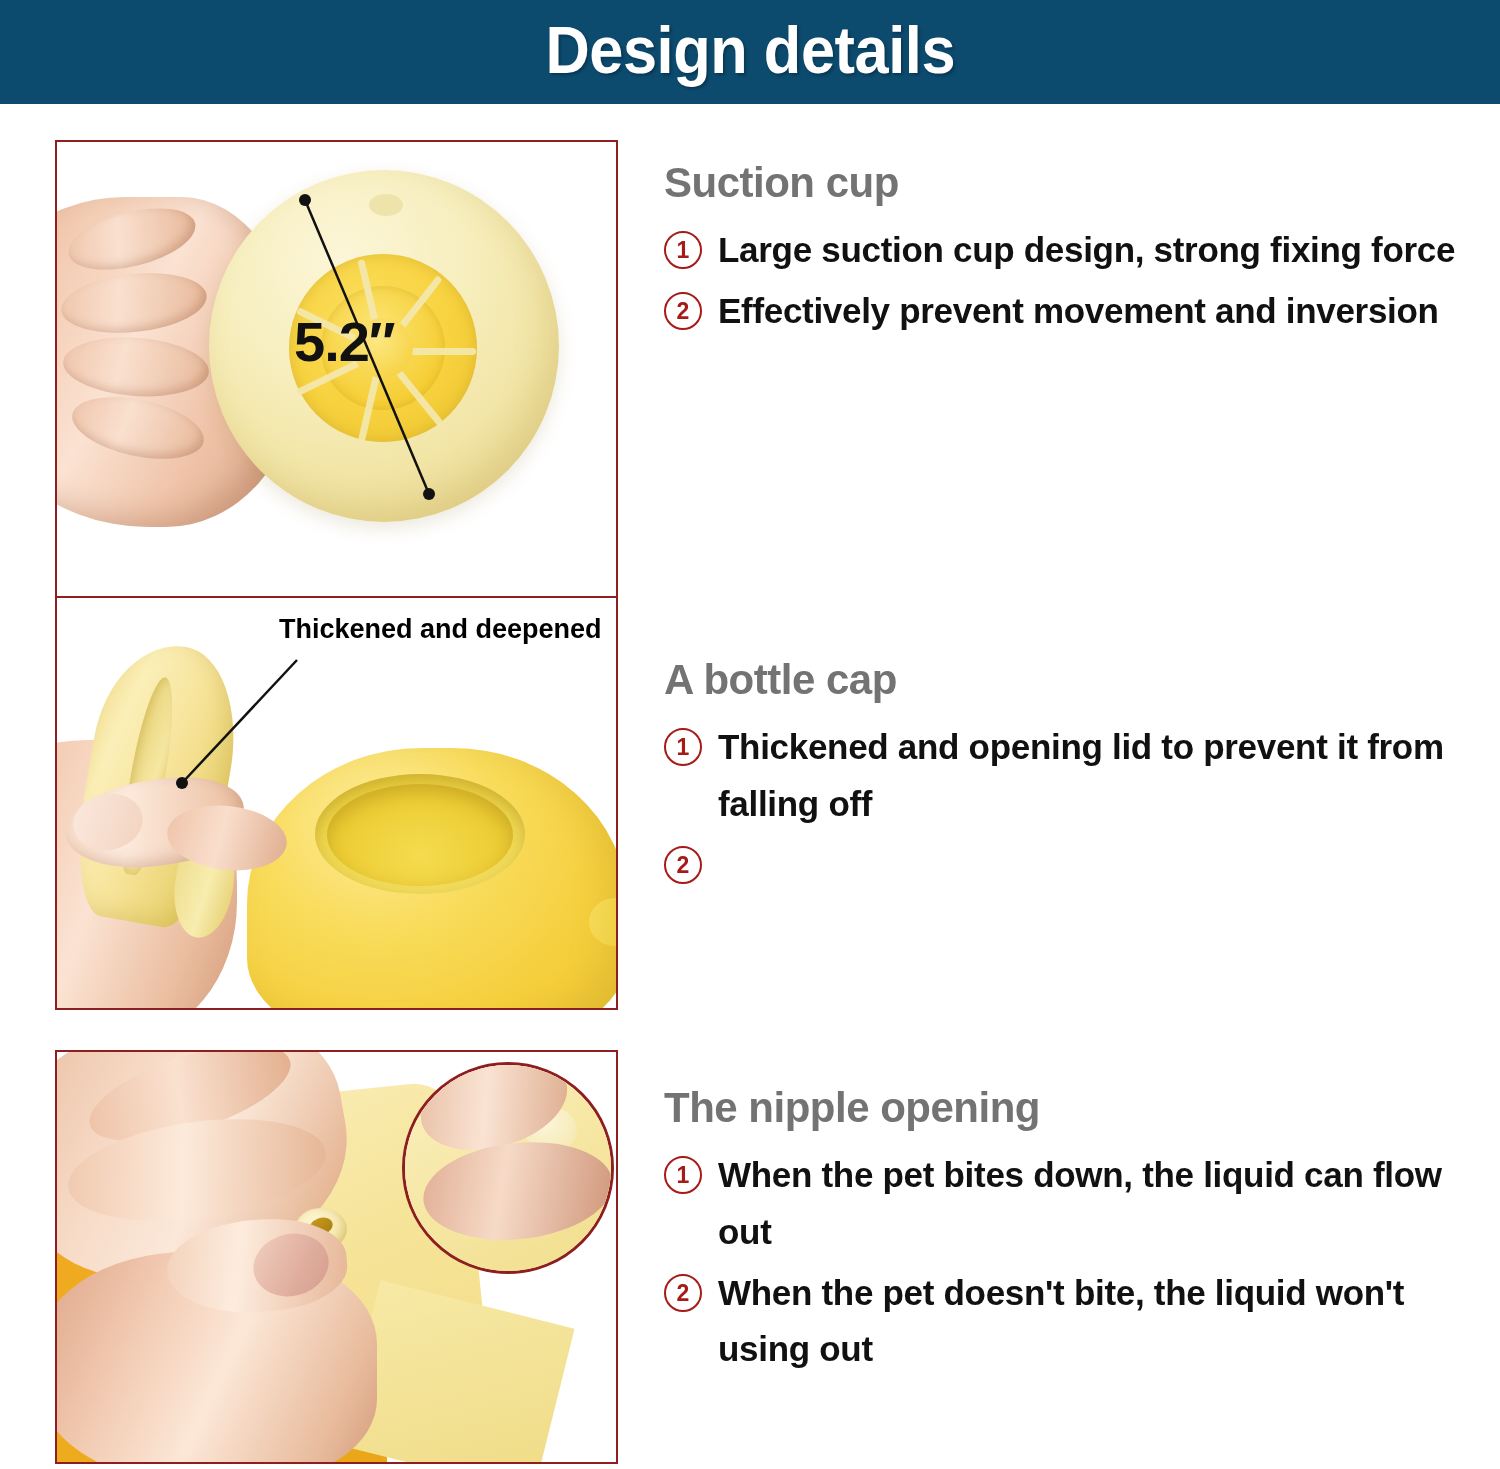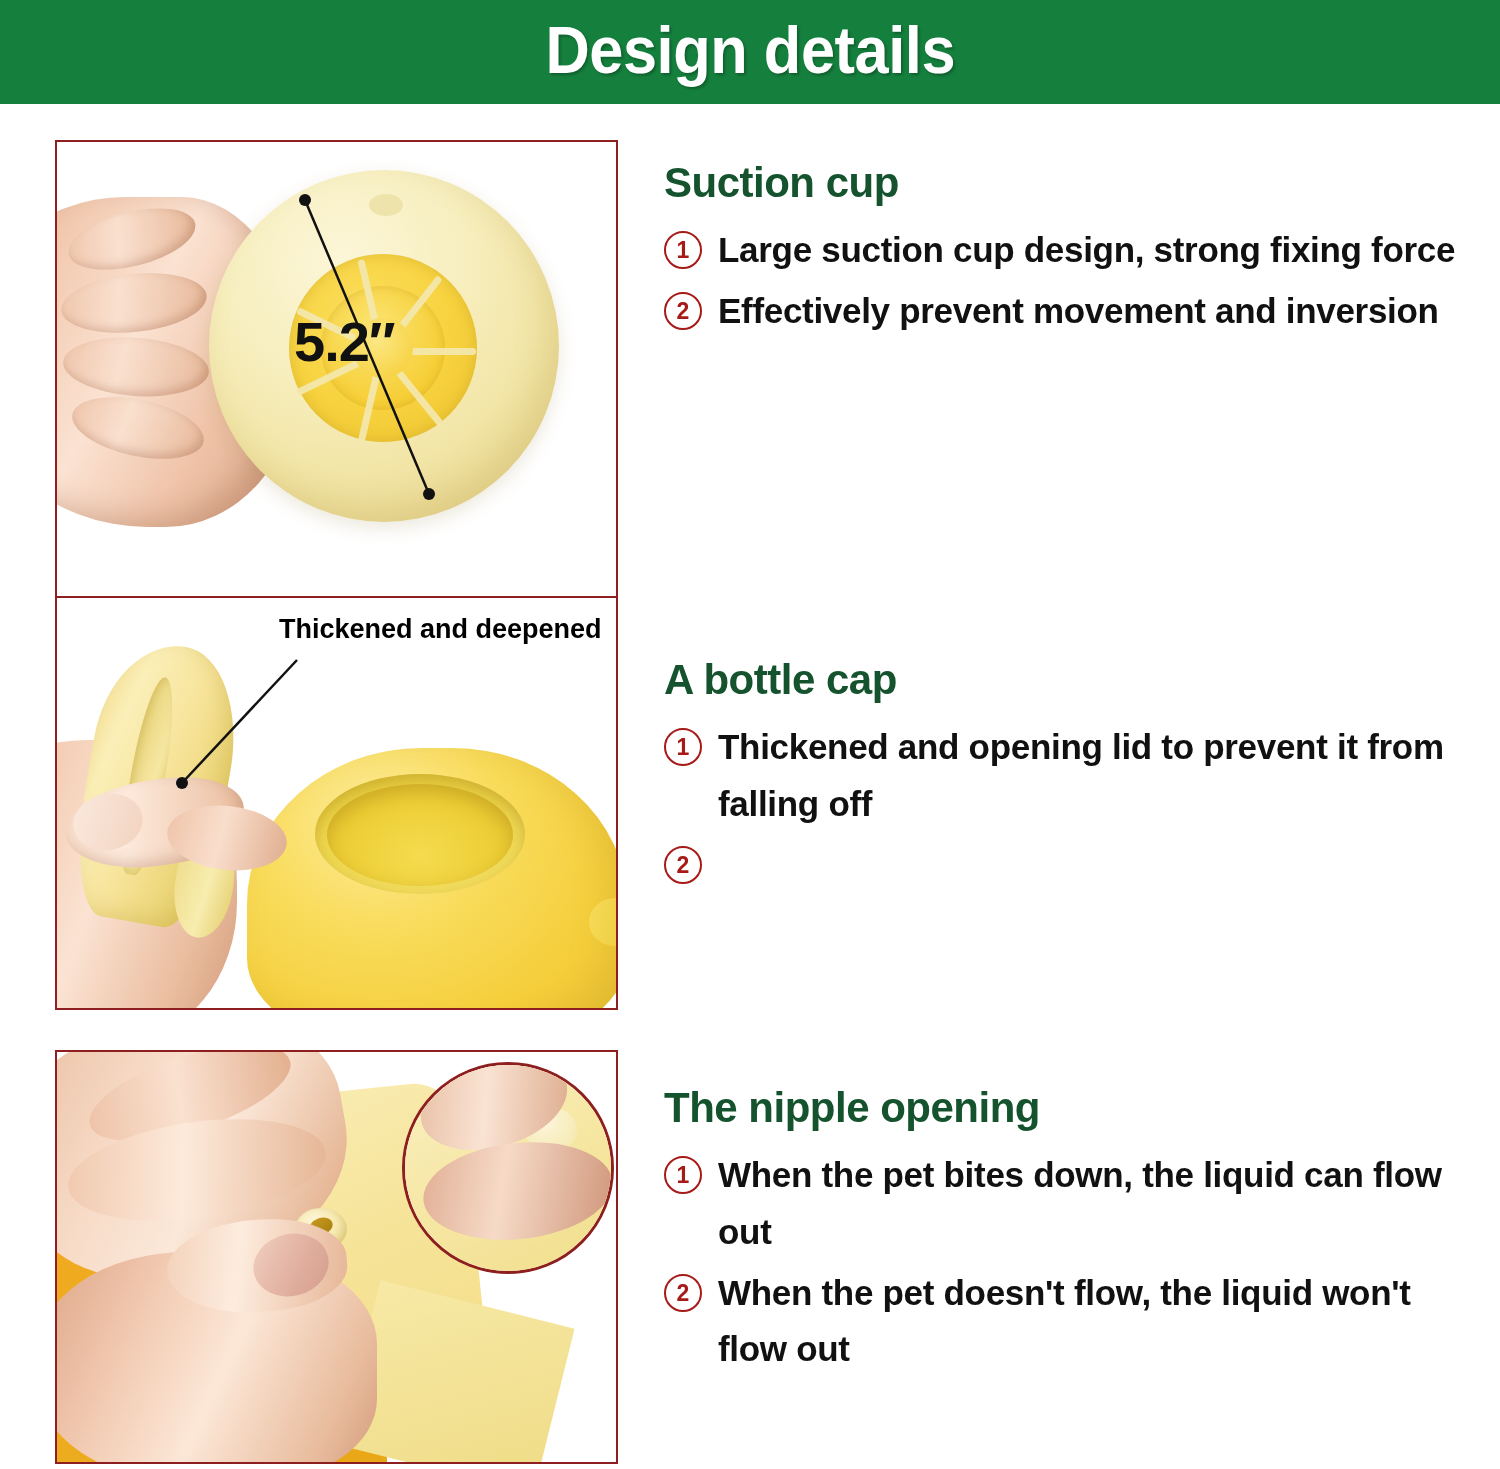--- a/index.html
+++ b/index.html
@@ -14,21 +14,21 @@
     font-family: "Liberation Sans", sans-serif;
     overflow: hidden;
   }
 
   
   .header-band {
     position: absolute;
     left: 0; top: 0;
     width: 1500px;
     height: 104px;
-    background: #15803d;
+    background: #0c4a6e;
     display: flex;
     align-items: center;
     justify-content: center;
   }
   .header-title {
     color: #ffffff;
     font-size: 66px;
     font-weight: bold;
     letter-spacing: -0.5px;
     transform: scaleX(0.93);
@@ -373,21 +373,21 @@
     left: 664px;
     width: 806px;
   }
   .sec-1 { top: 56px; }
   .sec-2 { top: 512px; margin-top: 41px; }
   .sec-3 { top: 966px; margin-top: 15px; }
 
   .sec-heading {
     font-size: 42px;
     font-weight: bold;
-    color: #14532d;
+    color: #737373;
     letter-spacing: -0.5px;
     margin: 0 0 16px 0;
     line-height: 1.1;
     white-space: nowrap;
   }
   .bullet {
     display: flex;
     align-items: flex-start;
     margin-bottom: 4px;
   }
@@ -528,17 +528,17 @@
   </div>
 
   <div class="text-col sec-3">
     <div class="sec-heading">The nipple opening</div>
     <div class="bullet">
       <div class="bullet-num">1</div>
       <div class="bullet-text">When the pet bites down, the liquid can flow out</div>
     </div>
     <div class="bullet">
       <div class="bullet-num">2</div>
-      <div class="bullet-text">When the pet doesn't flow, the liquid won't flow out</div>
+      <div class="bullet-text">When the pet doesn't bite, the liquid won't using out</div>
     </div>
   </div>
 
 </div>
 
 </body></html>

